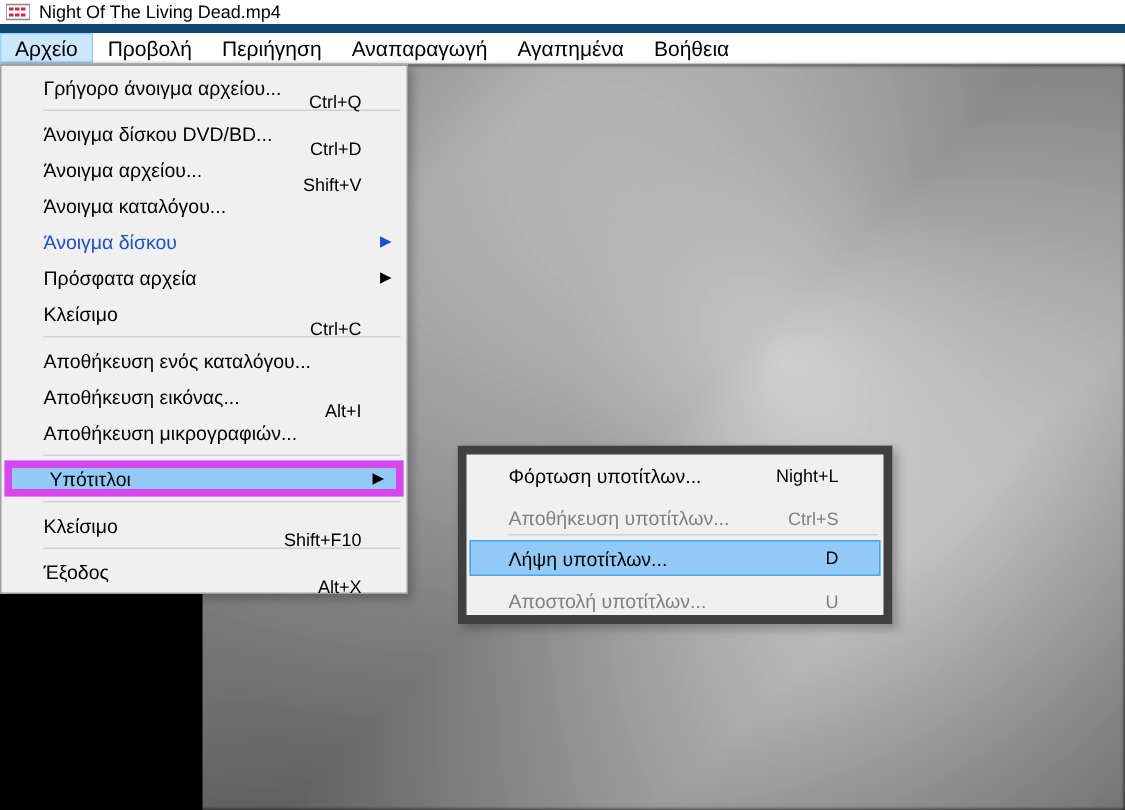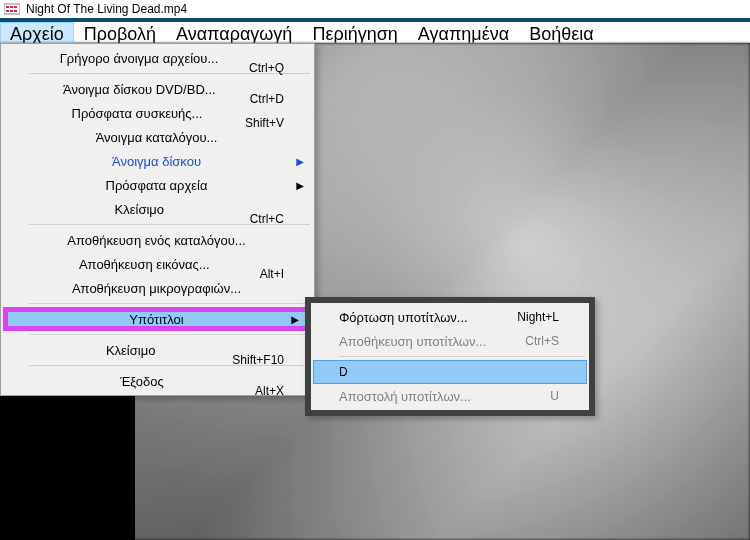--- a/index.html
+++ b/index.html
@@ -17,34 +17,34 @@
     width: 100%;
     height: 100%;
   }
   .titlebar {
     background: #fff;
     height: 22px;
     display: flex;
     align-items: center;
     padding: 4px 4px;
     font-size: 12px;
-    border-bottom: 4px solid #0c4a6e;
+    border-bottom: 6px solid #0c4a6e;
   }
   .titlebar .app-icon {
     width: 16px; height: 16px;
     margin-right: 6px;
     display: inline-flex;
     align-items: center; justify-content: center;
   }
   .menubar {
     background: #fff;
     height: 21px;
     display: flex;
     align-items: flex-start;
-    font-size: 18px;
+    font-size: 14px;
     border-bottom: 1px solid #d1d1d1;
   }
   .menubar .mitem {
     padding: 2px 10px 2px 10px;
     display: flex;
     align-items: center;
     cursor: default;
   }
   .menubar .mitem.active {
     background: #cce8ff;
@@ -70,26 +70,25 @@
     position: absolute;
     left: 0; bottom: 0;
     width: 135px;
     height: 155px;
     background: #000;
   }
   .dropdown {
     position: absolute;
     left: 0;
     top: 43px;
-    width: 315px;
+    width: 272px;
     background: #f0f0f0;
     border: 1px solid #a0a0a0;
     box-shadow: 3px 3px 6px rgba(0,0,0,0.25);
     padding: 2px;
-    text-align: center;
   }
   .dropdown .drow {
     display: flex;
     align-items: center;
     height: 24px;
     padding: 0 28px 0 26px;
     position: relative;
     cursor: default;
   }
   .dropdown .drow.highlight {
@@ -129,21 +128,21 @@
     align-items: center;
     height: 24px;
     padding: 0 28px 0 26px;
     cursor: default;
   }
   .submenu .drow.highlight {
     background: #91c9f7;
     border: 1px solid #4aa3e8;
     padding: 0 27px 0 25px;
   }
-  .submenu .drow.disabled { color: #808080; }
+  .submenu .drow.disabled { color: #808080; align-items: flex-end; }
   .submenu .label { flex: 1; }
   .submenu .shortcut { font-size: 12px; }
   .submenu .sep {
     height: 1px;
     background: #d0d0d0;
     margin: 3px 2px 3px 26px;
   }
 </style>
 </head>
 <body>
@@ -166,24 +165,24 @@
   </div>
 
   <div class="menubar">
     <div class="mitem active">
         <span>Αρχείο</span>
       </div>
     <div class="mitem">
         <span>Προβολή</span>
       </div>
     <div class="mitem">
+        <span>Περιήγηση</span>
+      </div>
+    <div class="mitem">
         <span>Αναπαραγωγή</span>
-      </div>
-    <div class="mitem">
-        <span>Περιήγηση</span>
       </div>
     <div class="mitem">
         <span>Αγαπημένα</span>
       </div>
     <div class="mitem">
         <span>Βοήθεια</span>
       </div>
   </div>
 
   <div class="content">
@@ -195,21 +194,21 @@
     <div class="drow">
       <span class="label">Γρήγορο άνοιγμα αρχείου...</span>
       <span class="shortcut">Ctrl+Q</span>
     </div>
     <div class="sep"></div>
     <div class="drow">
       <span class="label">Άνοιγμα δίσκου DVD/BD...</span>
       <span class="shortcut">Ctrl+D</span>
     </div>
     <div class="drow">
-      <span class="label">Πρόσφατα συσκευής...</span>
+      <span class="label">Άνοιγμα αρχείου...</span>
       <span class="shortcut">Shift+V</span>
     </div>
     <div class="drow">
       <span class="label">Άνοιγμα καταλόγου...</span>
     </div>
     <div class="drow disabled">
       <span class="label">Άνοιγμα δίσκου</span>
       <span class="arrow">▶</span>
     </div>
     <div class="drow">
@@ -252,20 +251,21 @@
     <div class="drow">
       <span class="label">Φόρτωση υποτίτλων...</span>
       <span class="shortcut">Night+L</span>
     </div>
     <div class="drow disabled">
       <span class="label">Αποθήκευση υποτίτλων...</span>
       <span class="shortcut">Ctrl+S</span>
     </div>
     <div class="sep"></div>
     <div class="drow highlight">
+      <span class="label">Λήψη υποτίτλων...</span>
       <span class="shortcut">D</span>
     </div>
     <div class="drow disabled">
       <span class="label">Αποστολή υποτίτλων...</span>
       <span class="shortcut">U</span>
     </div>
   </div>
 
 </div>
 

